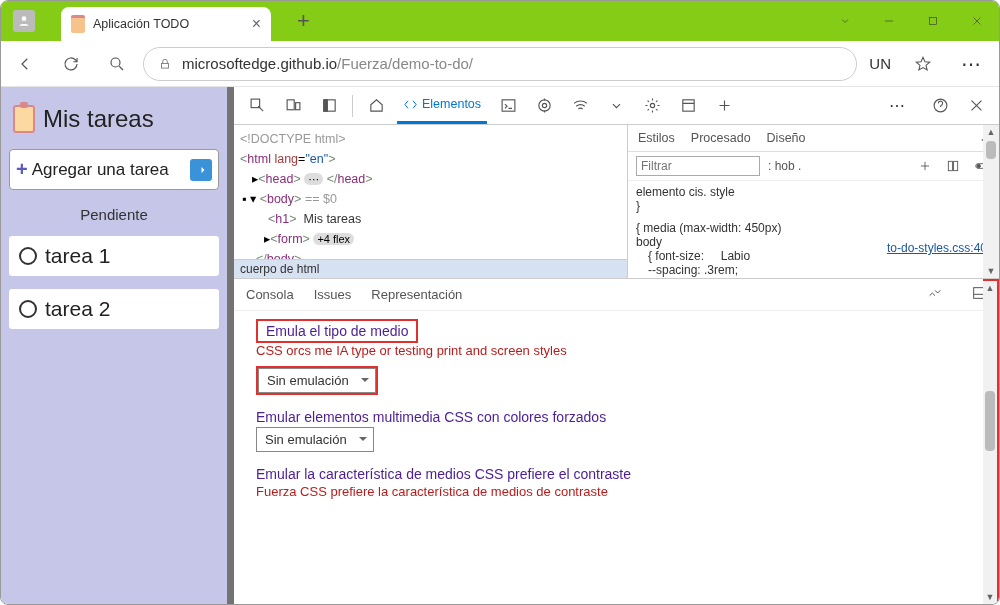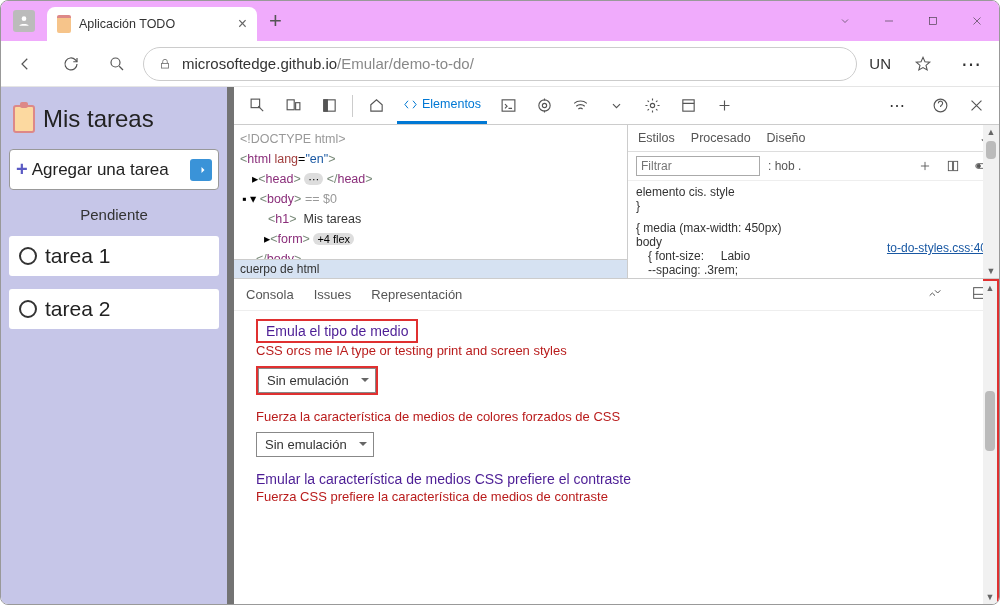--- a/index.html
+++ b/index.html
@@ -1,19 +1,19 @@
 <!DOCTYPE html>
 <html><head>
 <meta charset="utf-8">
 <style>
 * { box-sizing: border-box; margin: 0; padding: 0; font-family: "Segoe UI", Arial, sans-serif; }
 body { background: #fff; width: 1000px; height: 605px; overflow: hidden; border: 1px solid #999; border-radius: 8px; }
 
 
-.titlebar { display: flex; align-items: center; height: 40px; background: #f0abfc; }
+.titlebar { display: flex; align-items: center; height: 40px; background: #84cc16; gap: 14px; }
 .avatar { width: 22px; height: 22px; background: #bbb; border-radius: 3px; margin: 0 12px; display:flex; align-items:center; justify-content:center;}
 .avatar svg { width:14px; height:14px; fill:#fff;}
 .tab { display: flex; align-items: center; background: #fff; border-radius: 8px 8px 0 0; padding: 0 10px; height: 34px; margin-top:6px; min-width:210px; gap:8px;}
 .tab-icon { width:14px; height:18px; background:#f6c48a; border-radius:2px; border-top:3px solid #d88;}
 .tab-title { font-size: 12.5px; color:#333;}
 .tab-close { font-size:16px; color:#666; margin-left:auto; cursor:pointer;}
 .newtab { font-size:22px; color:#555; margin:0 12px; cursor:pointer;}
 .titlebar-spacer { flex:1;}
 .winbtns { display:flex; gap:0;}
 .winbtn { width:44px; height:40px; display:flex; align-items:center; justify-content:center; font-size:14px; color:#333;}
@@ -161,21 +161,21 @@
       <svg viewBox="0 0 24 24">
         <circle cx="10" cy="10" r="6"></circle>
         <line x1="15" y1="15" x2="20" y2="20"></line>
       </svg>
     </div>
   <div class="urlbox">
     <svg viewBox="0 0 24 24">
         <rect x="6" y="11" width="12" height="8"></rect>
         <path d="M8 11V8a4 4 0 018 0v3"></path>
       </svg>
-    <span class="urltext"><span>microsoftedge.github.io</span><span class="gray">/Emular/demo-to-do/</span></span>
+    <span class="urltext"><span>microsoftedge.github.io</span><span class="gray">/Fuerza/demo-to-do/</span></span>
   </div>
   <span class="un">UN</span>
   <div class="iconbtn star">
       <svg viewBox="0 0 24 24">
         <path d="M12 3l2.6 6 6.4.5-5 4.3 1.6 6.2L12 16.8 6.4 20l1.6-6.2-5-4.3 6.4-.5z"></path>
       </svg>
     </div>
   <span class="dots">⋯</span>
 </div>
 
@@ -375,21 +375,21 @@
       </div>
       <div class="drawer-body">
         <div class="section">
           <div class="redbox"><span class="title">Emula el tipo de medio</span></div>
           <div class="desc">CSS orcs me IA type or testing print and screen styles</div>
           <div class="redbox" style="padding:0;"><div class="dropdown" style="border:1px solid #888;">
                 <span>Sin emulación</span>
               </div></div>
         </div>
         <div class="section">
-          <div class="desc">Fuerza la característica de medios de colores forzados de CSS</div>
+          <div class="title">Emular elementos multimedia CSS con colores forzados</div>
           <div class="dropdown">
               <span>Sin emulación</span>
             </div>
         </div>
         <div class="section">
           <div class="title">Emular la característica de medios CSS prefiere el contraste</div>
           <div class="desc">Fuerza CSS prefiere la característica de medios de contraste</div>
         </div>
       </div>
       <div class="scrollbar">

